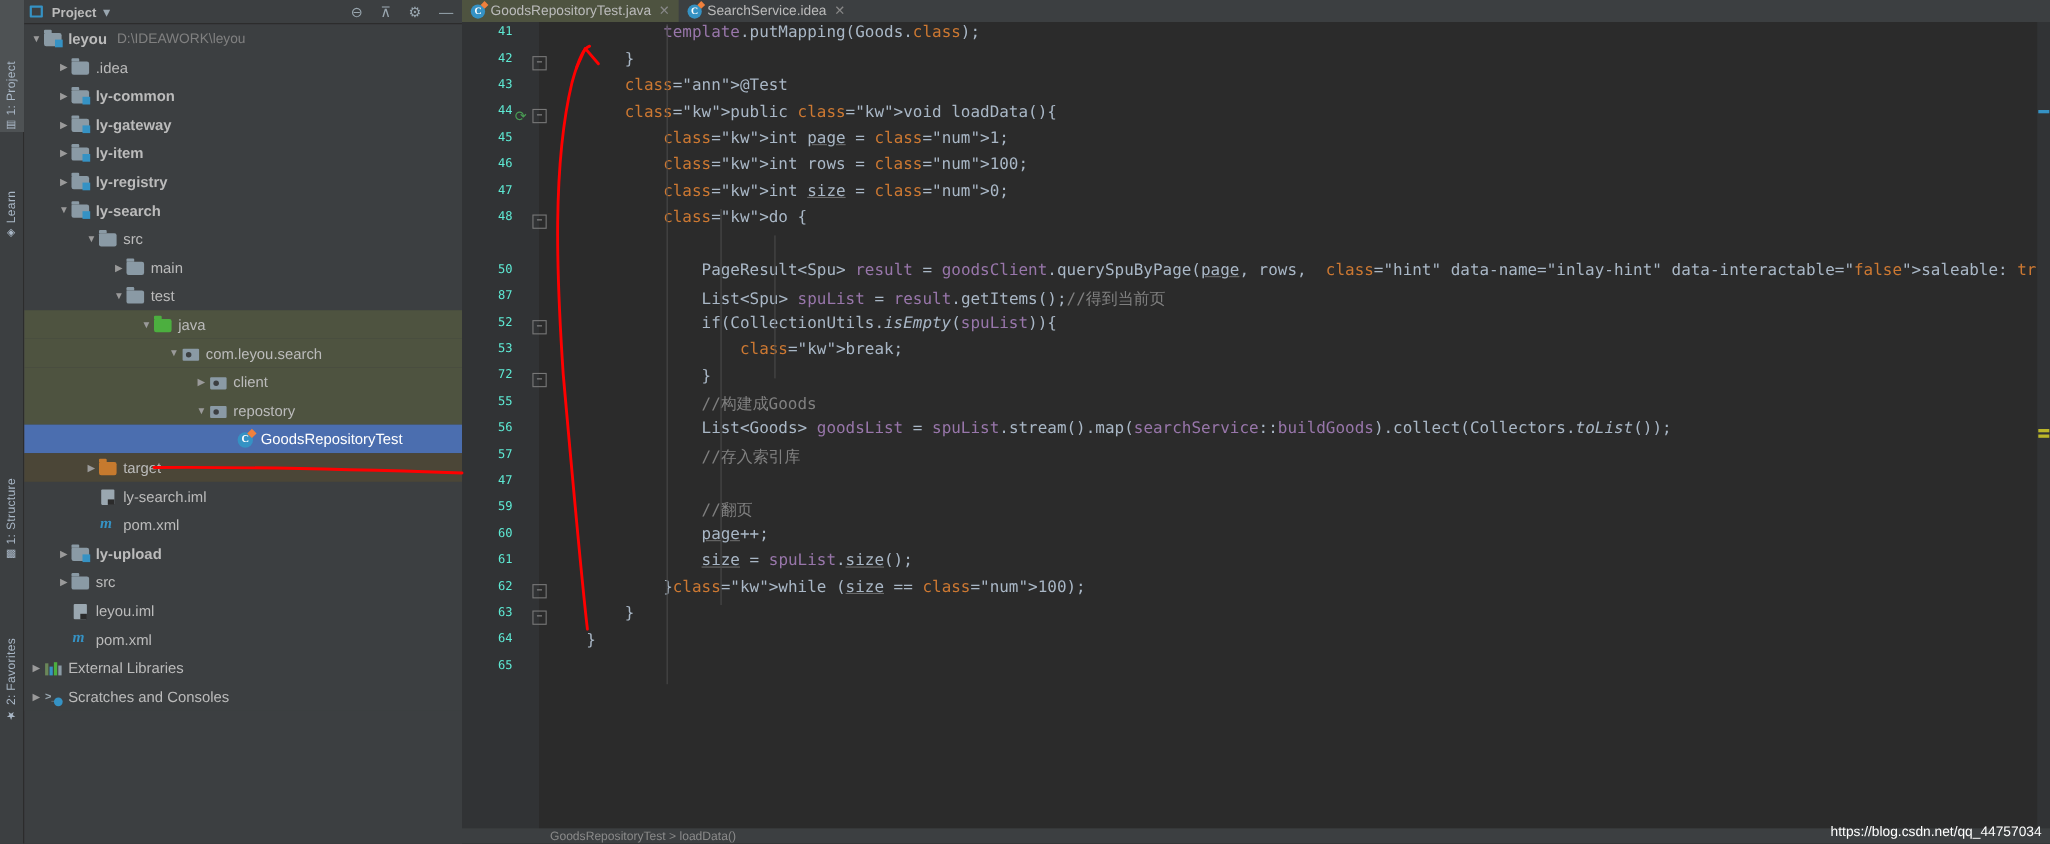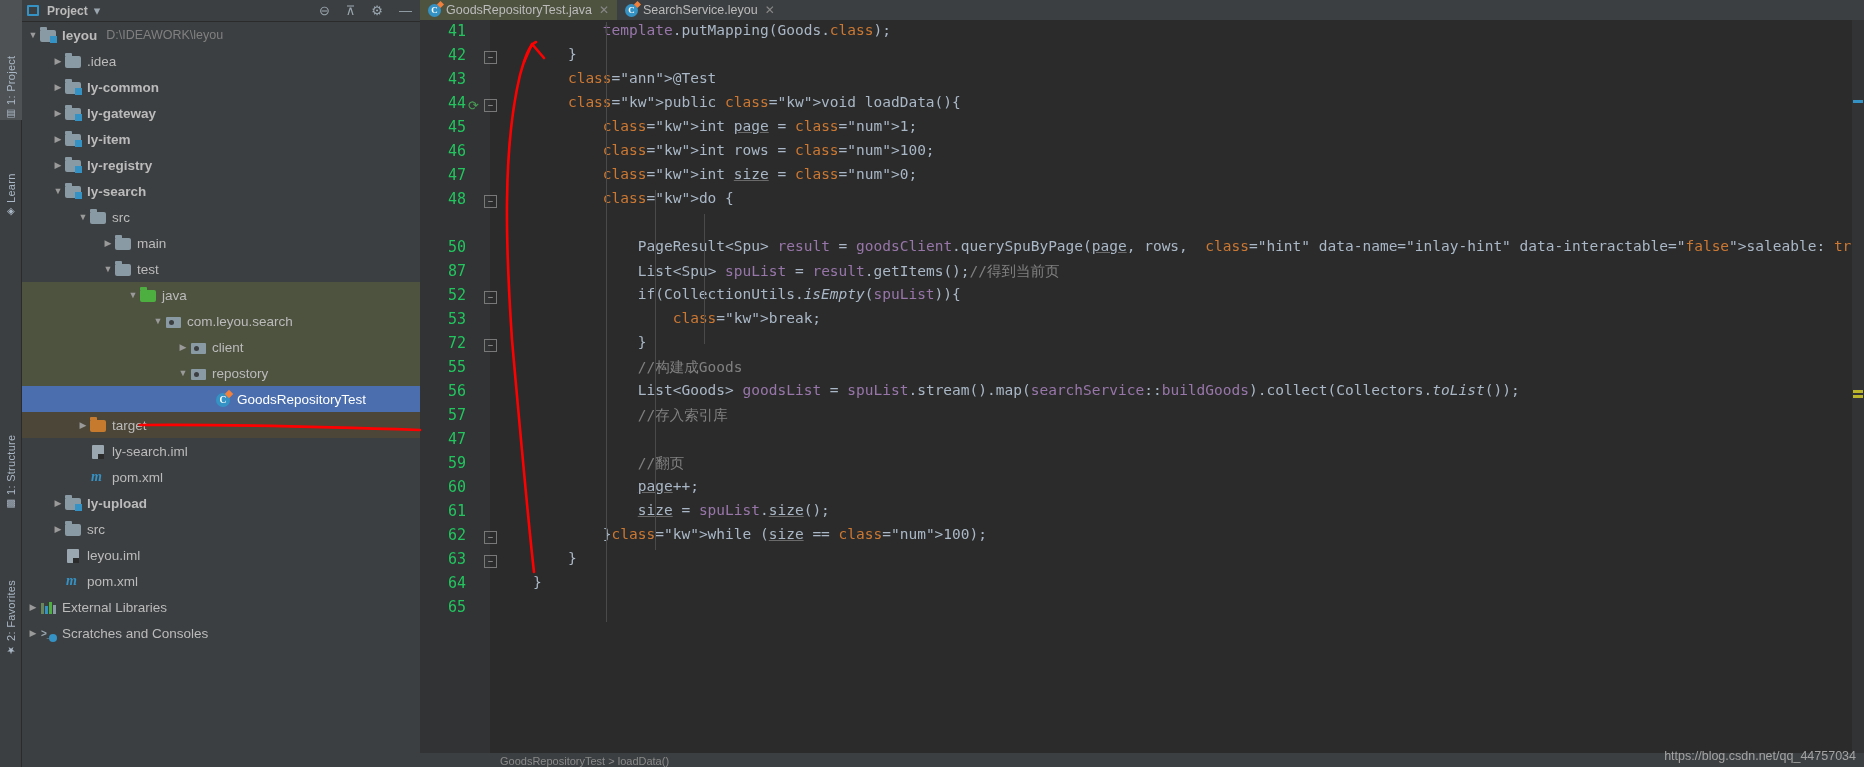--- a/index.html
+++ b/index.html
@@ -91,21 +91,21 @@
     height:5px; background:#f0803c; transform:rotate(45deg); }
   .tabx { color:#888; font-size:12px; margin-left:2px; }
 
   #code { position:absolute; top:20px; left:0; right:0; bottom:0;
     background:#2b2b2b; font-family:"DejaVu Sans Mono", monospace;
     font-size:14.5px; overflow:hidden; }
   .gutter { position:absolute; left:0; top:0; width:70px; height:100%;
     background:#313335; }
   .cline { position:absolute; left:0; right:0; height:24px; white-space:pre; }
   .lnum { position:absolute; left:0; width:46px; text-align:right;
-    color:#22c55e; font-size:15px; }
+    color:#5eead4; font-size:11px; }
   .ctext { position:absolute; left:113px; color:#a9b7c6; }
   .fold-mark { position:absolute; left:64px; width:13px; height:13px;
     border:1px solid #787878; color:#a0a0a0; font-size:9px; text-align:center;
     line-height:11px; top:5px; }
   .runico { position:absolute; left:48px; top:4px; color:#499c54; font-size:13px; }
 
   
   .kw   { color:#cc7832; }
   .com  { color:#808080; }
   .fld  { color:#9876aa; }
@@ -116,21 +116,21 @@
 
   
   #rightbar { position:absolute; right:0; top:20px; width:12px; bottom:0;
     background:#313335; }
   .marker { position:absolute; right:1px; width:10px; height:3px; }
 
   
   #redlayer { position:absolute; left:0; top:0; width:1864px; height:767px;
     pointer-events:none; }
 
-  #watermark { position:absolute; right:8px; bottom:4px; color:#a3a3a3;
+  #watermark { position:absolute; right:8px; bottom:4px; color:#ffffff;
     font-size:12.5px; font-family:"Liberation Sans", sans-serif; }
 
   #botstrip { position:absolute; left:420px; bottom:0; width:1444px; height:14px;
     background:#3c3f41; }
   .botlbl { position:absolute; left:80px; bottom:0; color:#8a8a8a; font-size:11px; }
 </style>
 </head>
 <body>
 
 <div id="app">
@@ -361,21 +361,21 @@
 
   <div id="editor">
     <div id="tabs">
         <div class="tab active">
           <span class="tabico">C</span>
           <span>GoodsRepositoryTest.java</span>
           <span class="tabx">✕</span>
         </div>
         <div class="tab">
           <span class="tabico">C</span>
-          <span>SearchService.leyou</span>
+          <span>SearchService.idea</span>
           <span class="tabx">✕</span>
         </div>
       </div>
     <div id="code">
       <div class="gutter"></div>
     <div class="cline" style="top: 2px;"><span class="lnum">41</span><span class="ctext">        <span class="fld">template</span>.<span class="cls2">putMapping</span>(<span class="cls2">Goods</span>.<span class="kw">class</span>);</span></div>
         <div class="cline" style="top: 26px;"><span class="lnum">42</span><span class="fold-mark">−</span><span class="ctext">    <span style="color:#a9b7c6">}</span></span></div>
         <div class="cline" style="top: 50px;"><span class="lnum">43</span><span class="ctext">    <span <span="" class="kw">class</span>="ann"&gt;@Test</span></div>
         <div class="cline" style="top: 74px; text-decoration: underline;"><span class="lnum">44</span><span class="runico">⟳</span><span class="fold-mark">−</span><span class="ctext">    <span <span="" class="kw">class</span>="kw"&gt;public <span <span="" class="kw">class</span>="kw"&gt;void loadData()<span style="color:#a9b7c6">{</span></span></div>
         <div class="cline" style="top: 98px;"><span class="lnum">45</span><span class="ctext">        <span <span="" class="kw">class</span>="kw"&gt;int <span class="ul">page</span> = <span <span="" class="kw">class</span>="num"&gt;1;</span></div>

